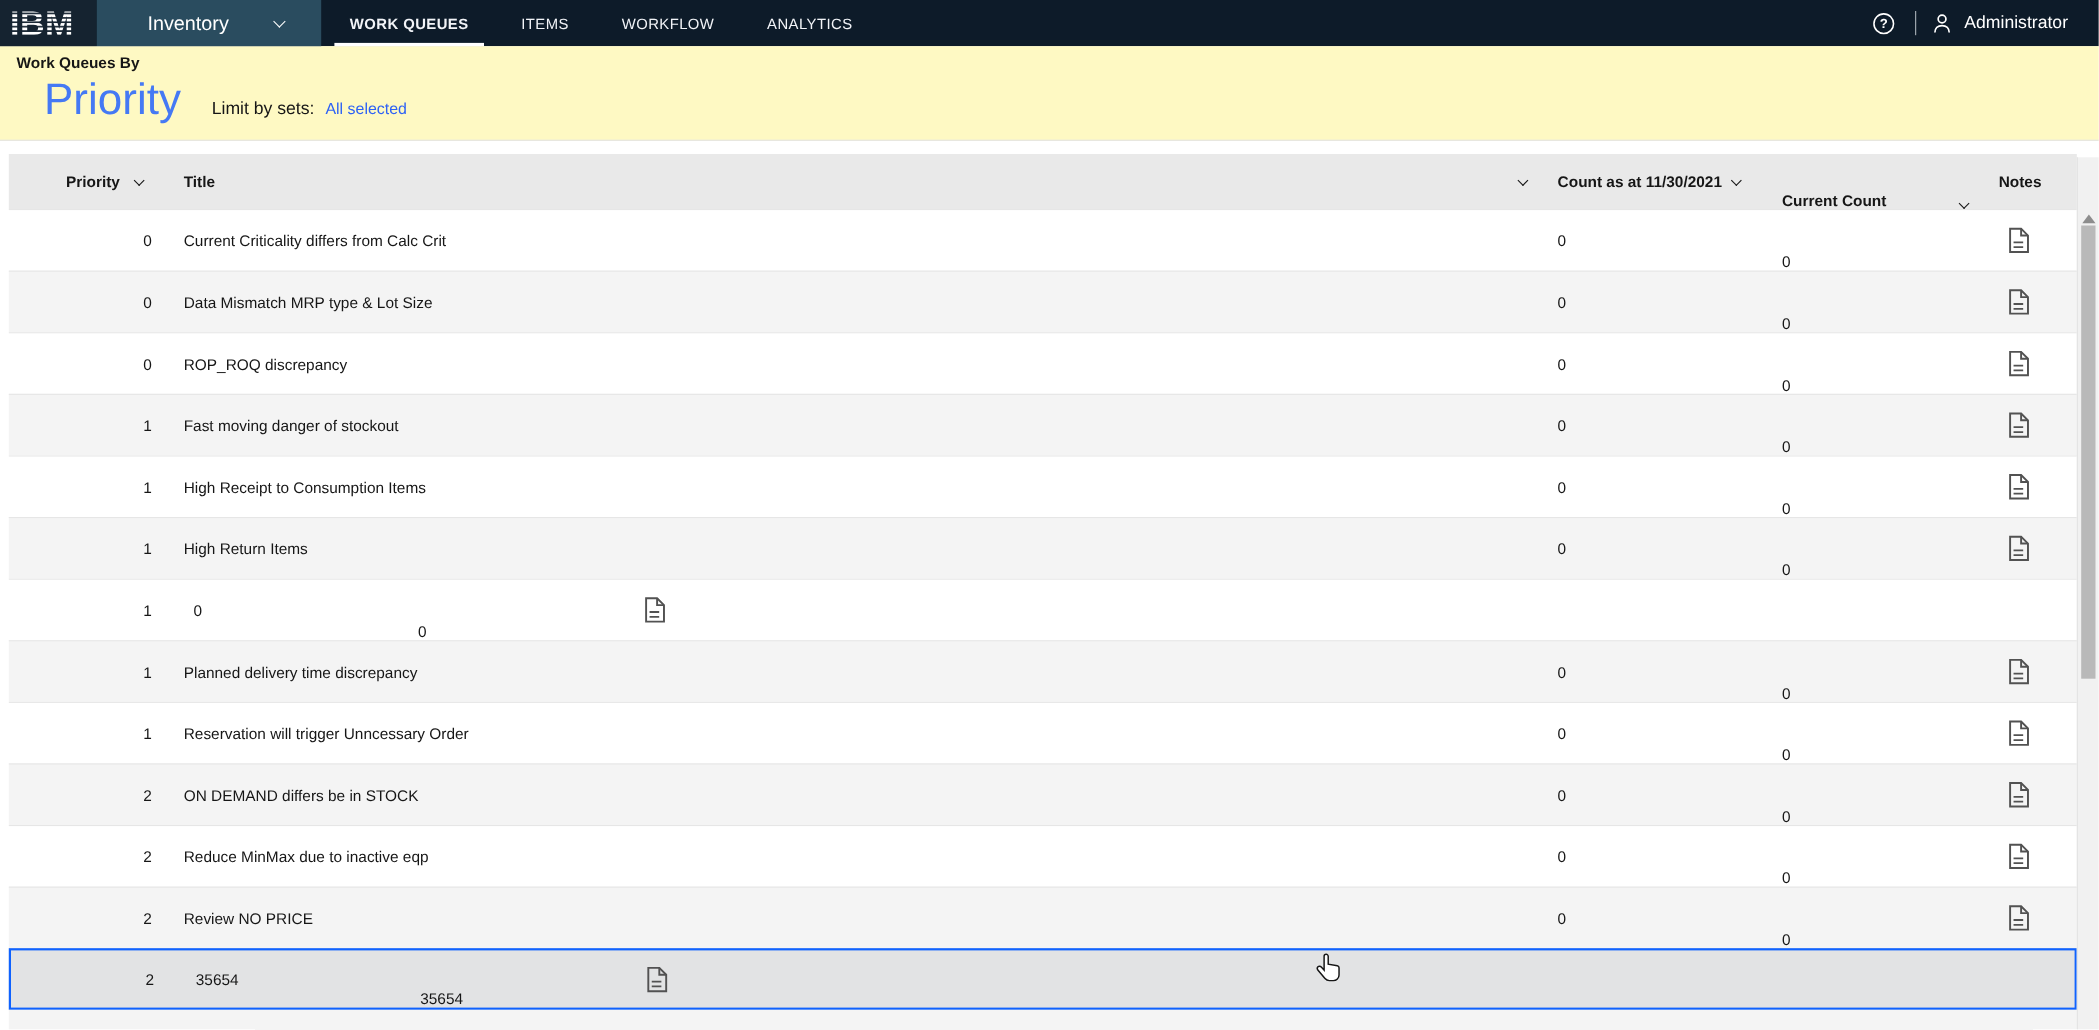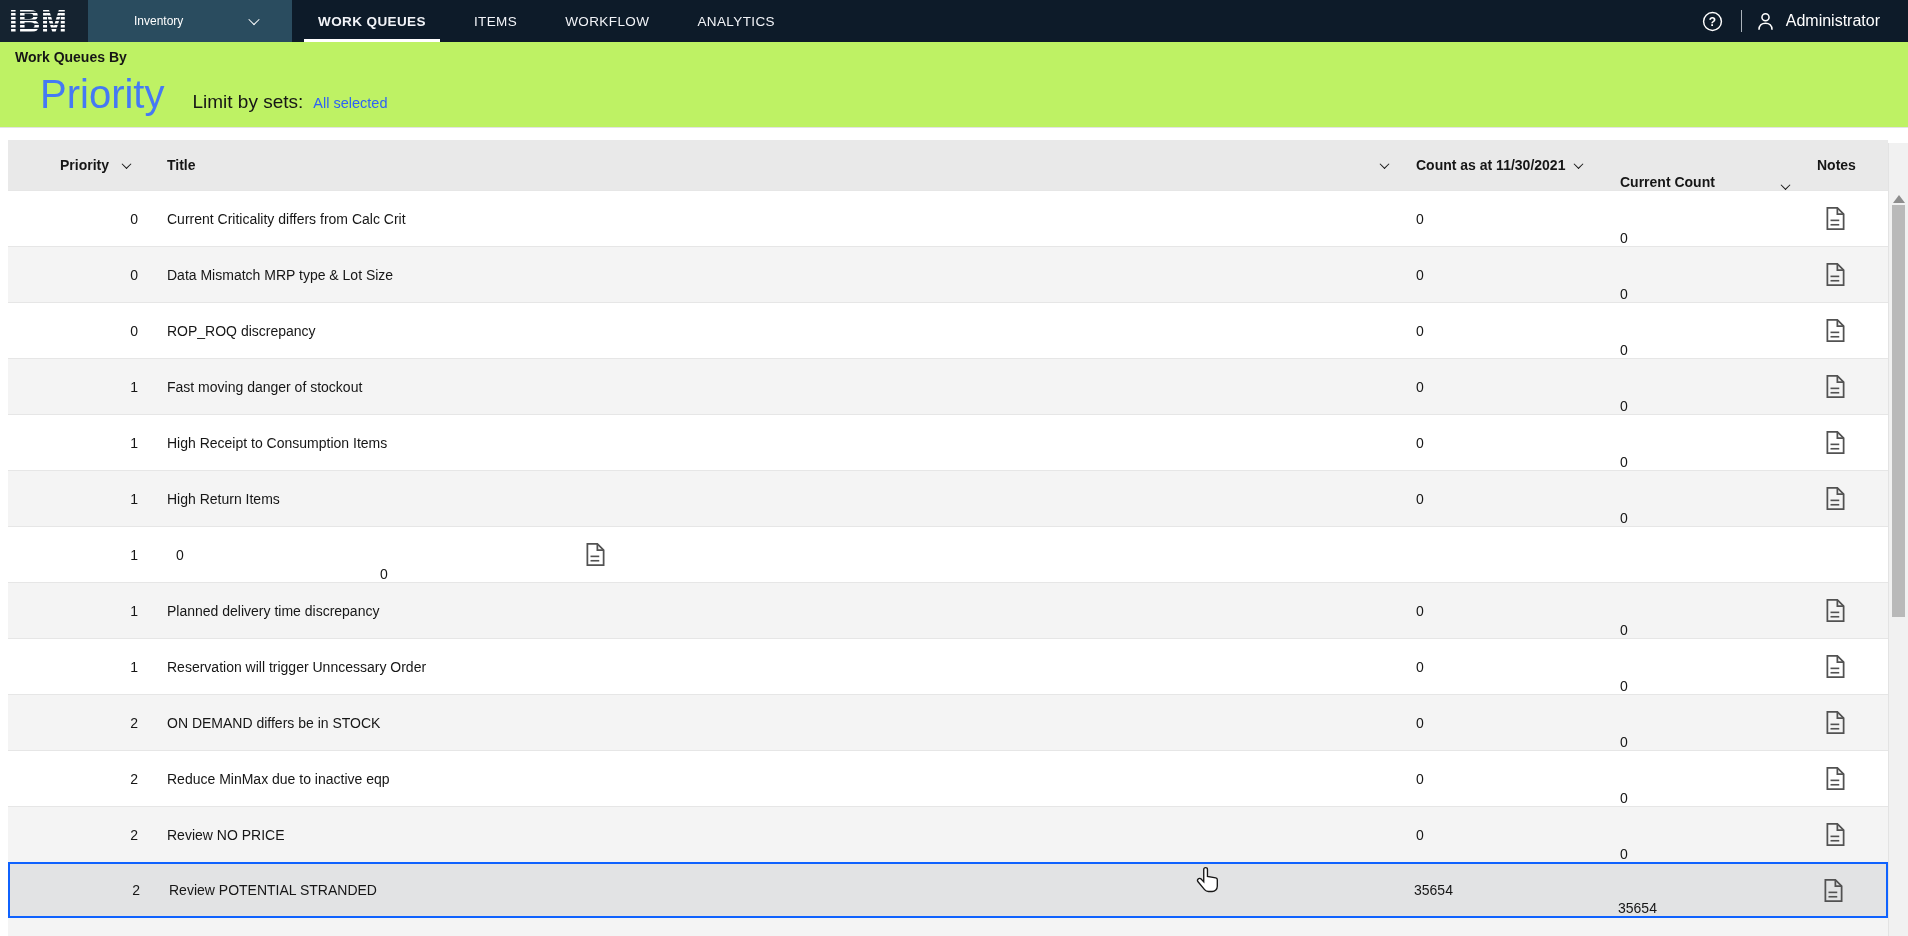--- a/index.html
+++ b/index.html
@@ -13,41 +13,41 @@
   html,body{margin:0;padding:0;}
   body{
     width:1908px;height:936px;overflow:hidden;position:relative;
     background:#fff;font-family:"Liberation Sans","DejaVu Sans",sans-serif;
     color:var(--text);
   }
   
   .navbar{height:42px;background:var(--navbar-bg);display:flex;align-items:stretch;color:#fff;}
   .logo-area{width:88px;background:var(--logo-bg);display:flex;align-items:center;padding-left:9px;}
   .nav-chunk{width:204px;background:var(--section-bg);display:flex;align-items:center;
-    padding:0 34px 0 46px;font-size:12px;cursor:pointer;}
+    padding:0 34px 0 46px;font-size:18px;cursor:pointer;}
   .chev{display:inline-block;width:7px;height:7px;border-right:1.4px solid var(--text);
     border-bottom:1.4px solid var(--text);transform:rotate(45deg) translate(-1px,-1px);}
   .chev.white{border-color:#fff;width:8px;height:8px;}
   .nav-chunk .chev{margin-left:auto;}
   .tabs{display:flex;margin-left:12px;justify-content:space-between;}
   .tab{position:relative;display:flex;align-items:center;padding:0 14px;margin-right:20px;
     font-size:13.5px;letter-spacing:.4px;color:#f2f4f8;cursor:pointer;white-space:nowrap;}
   .tab.active{font-weight:bold;}
   .tab.active::after{content:"";position:absolute;left:0;right:0;bottom:0;height:3px;background:var(--tab-underline);}
   .nav-right{margin-left:auto;display:flex;align-items:center;padding-right:28px;}
   .icon-btn{display:flex;align-items:center;justify-content:center;width:40px;height:42px;cursor:pointer;}
   .nav-divider{width:1px;height:22px;background:#aab3ba;margin:0 12px 0 8px;}
   .user-wrap{display:flex;align-items:center;gap:9px;cursor:pointer;}
   .user-name{font-size:16px;}
   
-  .page-header{height:86px;background:#bef264;padding:7px 0 0 15px;border-bottom:1px solid #e3e3e3;}
+  .page-header{height:86px;background:#fef9c3;padding:7px 0 0 15px;border-bottom:1px solid #e3e3e3;}
   .eyebrow{font-size:14px;font-weight:bold;}
   .title-row{display:flex;align-items:baseline;margin-top:1px;}
   .page-title{font-size:40px;font-weight:400;color:var(--title-text);margin-left:25px;line-height:1.15;}
-  .limit-label{margin-left:28px;font-size:19px;margin-top:25px;}
+  .limit-label{margin-left:28px;font-size:16px;margin-top:25px;}
   .limit-link{margin-left:10px;font-size:14.5px;color:var(--link-text);cursor:pointer;}
   
   .table-wrap{position:absolute;left:8px;top:140px;width:1880px;}
   .thead{display:flex;height:50px;background:var(--thead-bg);align-items:center;
     font-weight:bold;font-size:14px;}
   .cell{display:flex;align-items:center;height:100%;}
   .c1{width:150px;justify-content:flex-end;padding-right:20px;}
   .c2{flex:1;padding-left:9px;padding-right:10px;gap:32px;}
   .c3{width:210px;padding-left:18px;}
   .c4{width:195px;padding-left:12px;align-items:flex-end;}
@@ -307,21 +307,20 @@
           <svg width="21" height="25" viewBox="0 0 16 20">
             <path d="M1.5 1.5h8l5 5v12h-13z" fill="none" stroke="#525252" stroke-width="1.4"></path>
             <path d="M9.5 1.5v5h5" fill="none" stroke="#525252" stroke-width="1.4"></path>
             <line x1="4" y1="11.5" x2="11" y2="11.5" stroke="#525252" stroke-width="1.3"></line>
             <line x1="4" y1="15" x2="11" y2="15" stroke="#525252" stroke-width="1.3"></line>
           </svg>
         </div>
       </div>
       <div class="trow selected">
         <div class="cell c1">2</div>
-        <div class="cell c2">Review POTENTIAL STRANDED</div>
         <div class="cell c3">35654</div>
         <div class="cell c4">35654</div>
         <div class="cell c5">
           <svg width="21" height="25" viewBox="0 0 16 20">
             <path d="M1.5 1.5h8l5 5v12h-13z" fill="none" stroke="#525252" stroke-width="1.4"></path>
             <path d="M9.5 1.5v5h5" fill="none" stroke="#525252" stroke-width="1.4"></path>
             <line x1="4" y1="11.5" x2="11" y2="11.5" stroke="#525252" stroke-width="1.3"></line>
             <line x1="4" y1="15" x2="11" y2="15" stroke="#525252" stroke-width="1.3"></line>
           </svg>
         </div>

